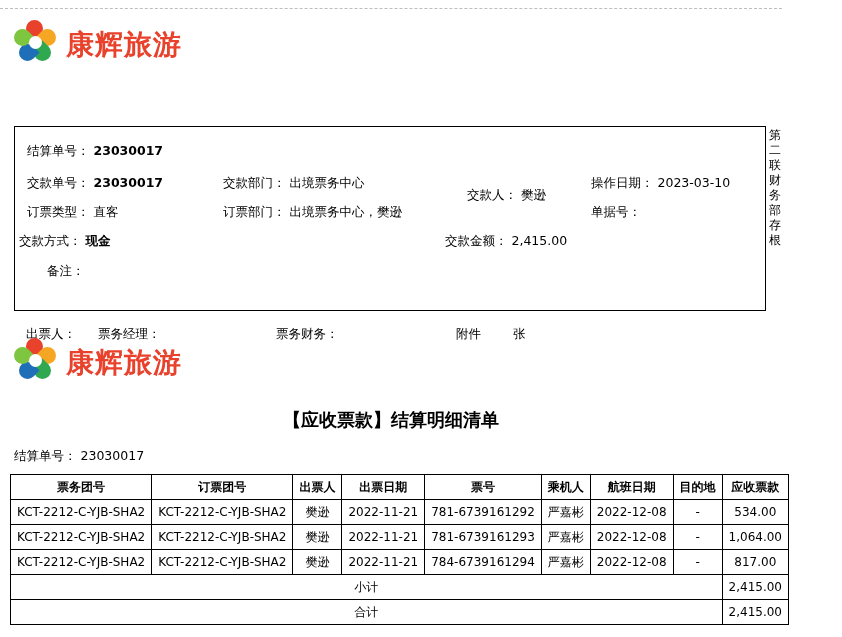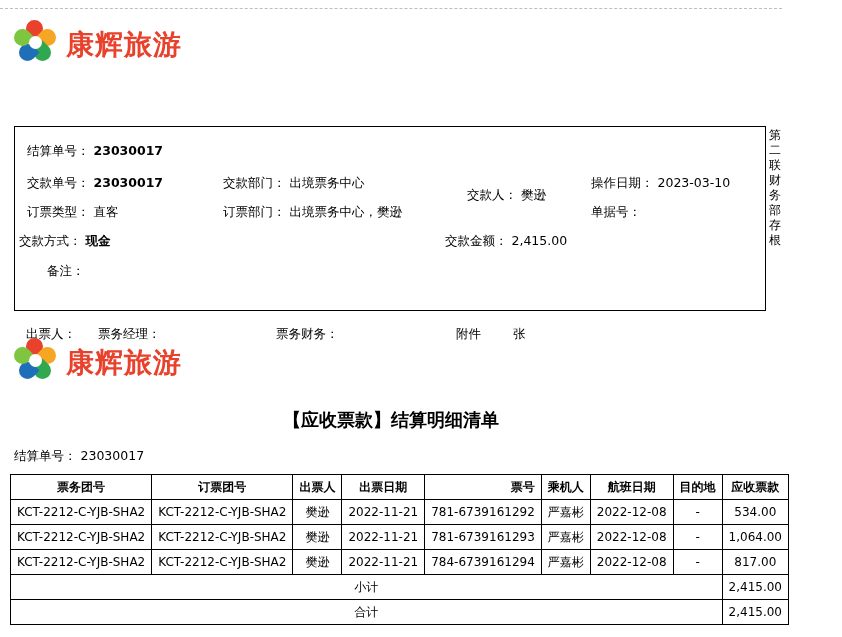--- a/index.html
+++ b/index.html
@@ -242,21 +242,21 @@
     <span>23030017</span>
   </div>
 
   <table class="detail">
     <thead>
       <tr>
         <th style="width:148px;">票务团号</th>
         <th style="width:148px;">订票团号</th>
         <th style="width:58px;">出票人</th>
         <th style="width:84px;">出票日期</th>
-        <th style="width:128px;text-align:right;">票号</th>
+        <th style="width:128px;">票号</th>
         <th style="width:58px;">乘机人</th>
         <th style="width:84px;">航班日期</th>
         <th style="width:56px;">目的地</th>
         <th style="width:62px;">应收票款</th>
       </tr>
     </thead>
     <tbody>
       <tr>
         <td>KCT-2212-C-YJB-SHA2</td>
         <td>KCT-2212-C-YJB-SHA2</td>

